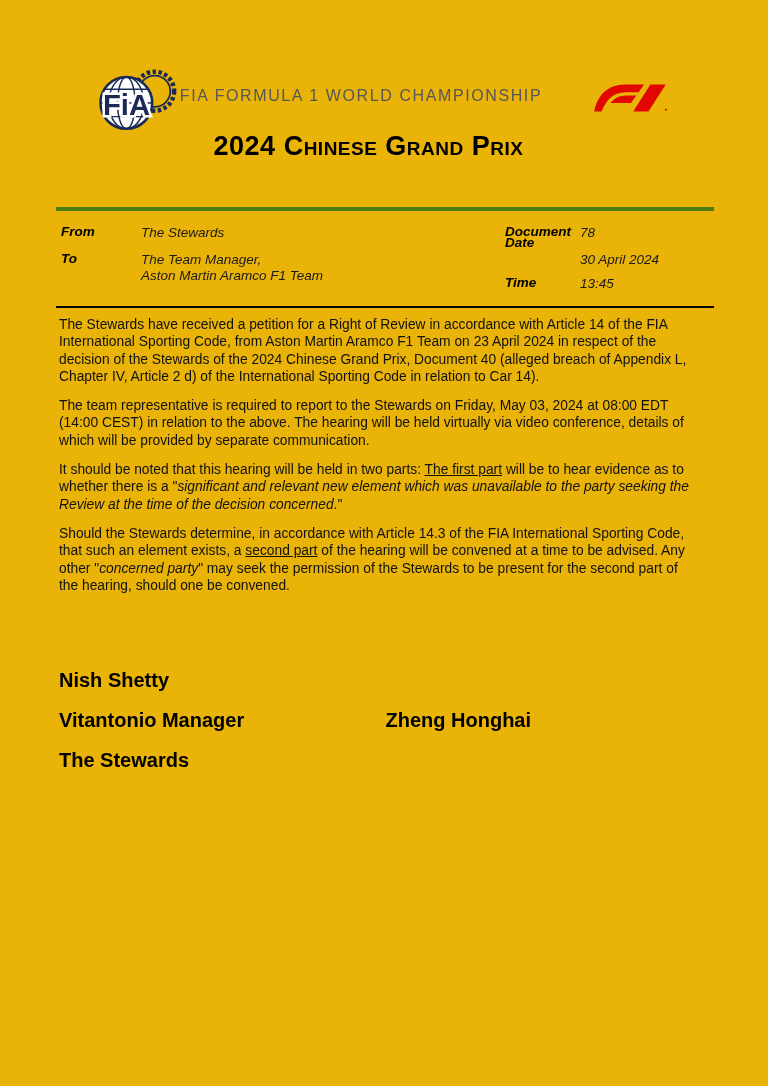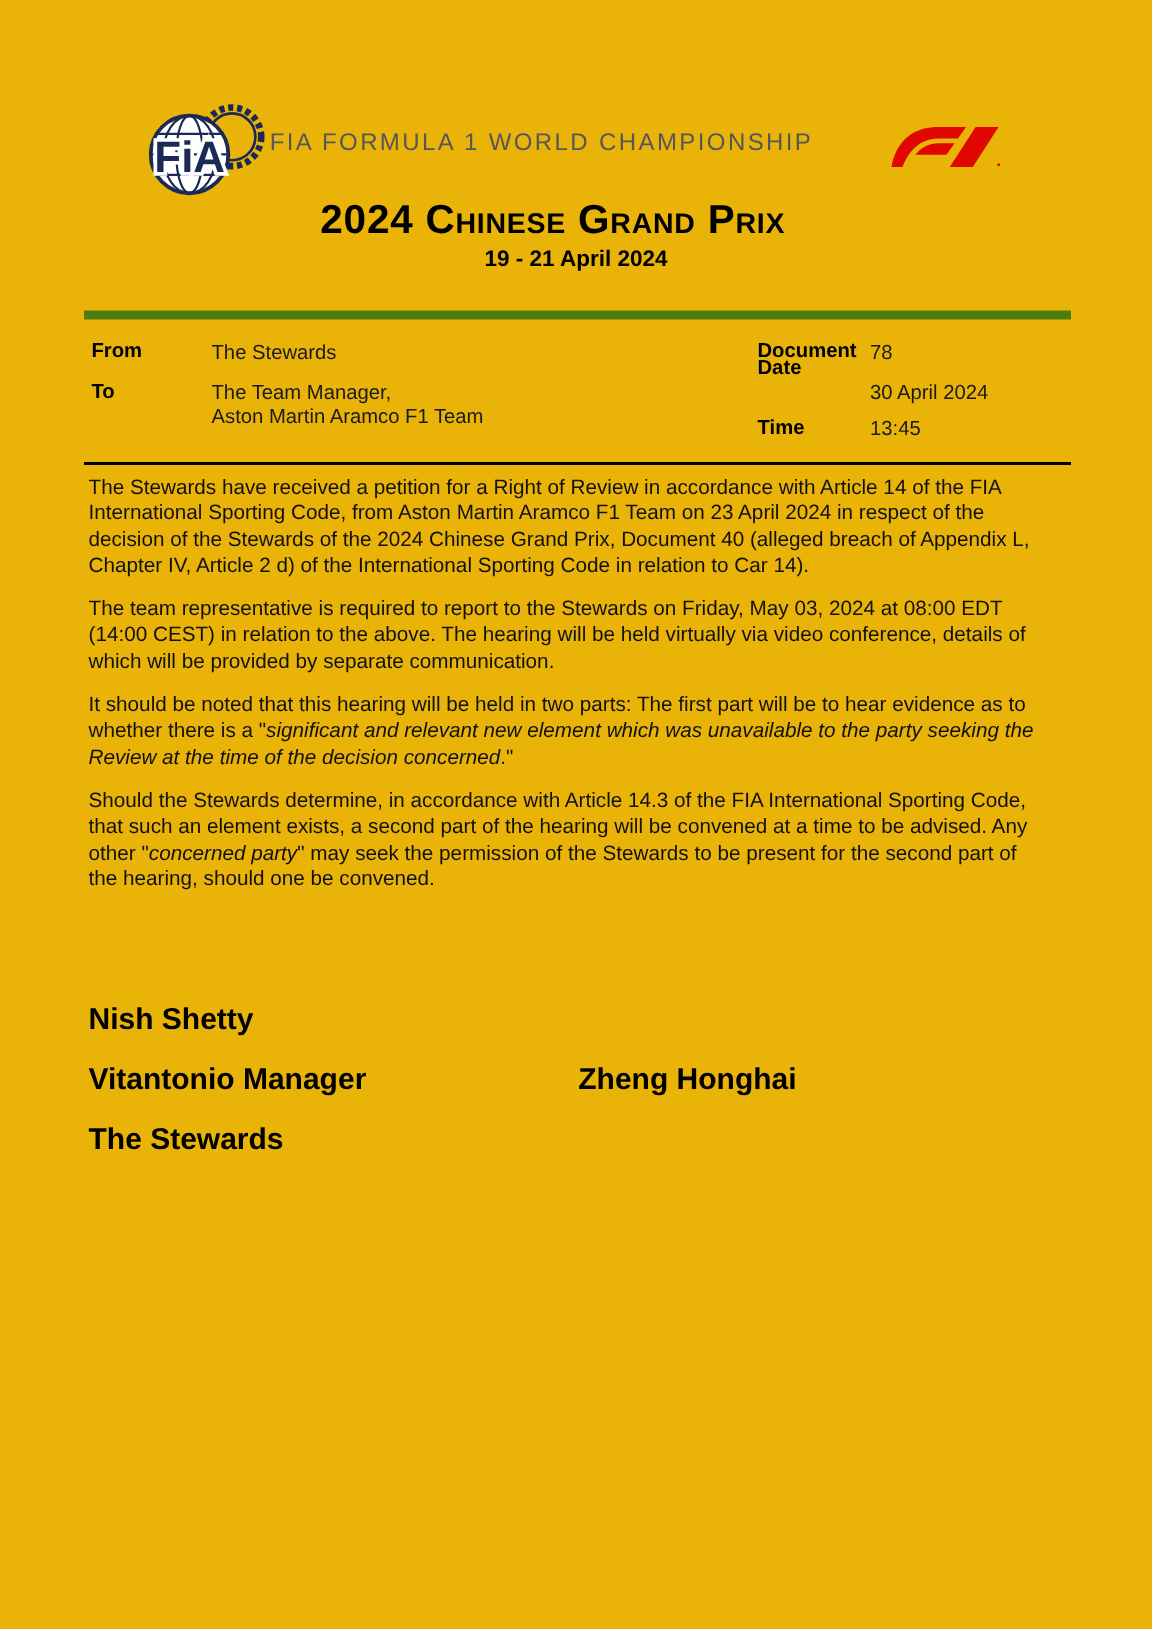--- a/index.html
+++ b/index.html
@@ -19,33 +19,33 @@
     position:absolute;top:131px;left:0;width:737px;text-align:center;
     font-size:27px;font-weight:bold;font-variant:small-caps;letter-spacing:.5px;color:#000;
   }
   .subtitle{
     position:absolute;top:164px;left:0;width:768px;text-align:center;
     font-size:15px;font-weight:bold;color:#000;
   }
   
   .meta{
     position:absolute;left:56px;top:207px;width:658px;height:95px;
-    border-top:6px solid #4d7c0f;border-bottom:2px solid #000;font-size:13.5px;
+    border-top:4px solid #4d7c0f;border-bottom:2px solid #000;font-size:13.5px;font-style:italic;
   }
   .meta span{position:absolute;white-space:nowrap;}
   .m-label{font-weight:bold;color:#000;}
   .from-label{left:5px;top:13px;}   .from-value{left:85px;top:14px;}
   .to-label{left:5px;top:40px;}     .to-value{left:85px;top:41px;line-height:16px;white-space:normal;width:260px;}
   .doc-label{left:449px;top:13px;}  .doc-value{left:524px;top:14px;}
   .date-label{left:449px;top:24px;} .date-value{left:524px;top:41px;}
   .time-label{left:449px;top:64px;} .time-value{left:524px;top:65px;}
   
   .body{position:absolute;left:59px;top:316px;width:653px;font-size:13.8px;line-height:17.3px;color:#111;}
   .body p{margin:0 17px 12px 0;}
-  .u{}
+  .u{text-decoration:underline;}
   .i{font-style:italic;}
   
   .sigs{position:absolute;left:59px;top:672px;width:653px;font-size:20px;font-weight:bold;color:#000;line-height:16px;}
   .sig-row{display:flex;margin-bottom:24px;}
   .sig-cell{width:329px;}
 </style>
 </head>
 <body>
 
 <div class="page">
@@ -74,21 +74,20 @@
   <svg class="f1-logo" viewBox="0 0 116 42" aria-hidden="true">
     <g fill="#e10600">
       <path d="M2,42 C4,30 10,16 22,8 C30,2.5 40,0 52,0 L80,0 L71.5,12 L52,12 C38,12 27,18 19.5,30 C17,34 15,38 13.5,42 Z"></path>
       <path d="M68,17 L59.5,29 L27,29 C31,24 36.5,20 43,18.2 C46.5,17.3 49.5,17 53,17 Z"></path>
       <path d="M90,0 L114,0 L87,42 L63,42 Z"></path>
       <circle cx="114.2" cy="39.5" r="1.6"></circle>
     </g>
   </svg>
 
   <div class="title">2024 Chinese Grand Prix</div>
-  <div class="subtitle">19 - 21 April 2024</div>
 
   <div class="meta">
     <span class="m-label from-label">From</span>
     <span class="from-value">The Stewards</span>
 
     <span class="m-label to-label">To</span>
     <span class="to-value"><span>The Team Manager,</span><br><span>Aston Martin Aramco F1 Team</span></span>
 
     <span class="m-label doc-label">Document</span>
     <span class="doc-value">78</span>

